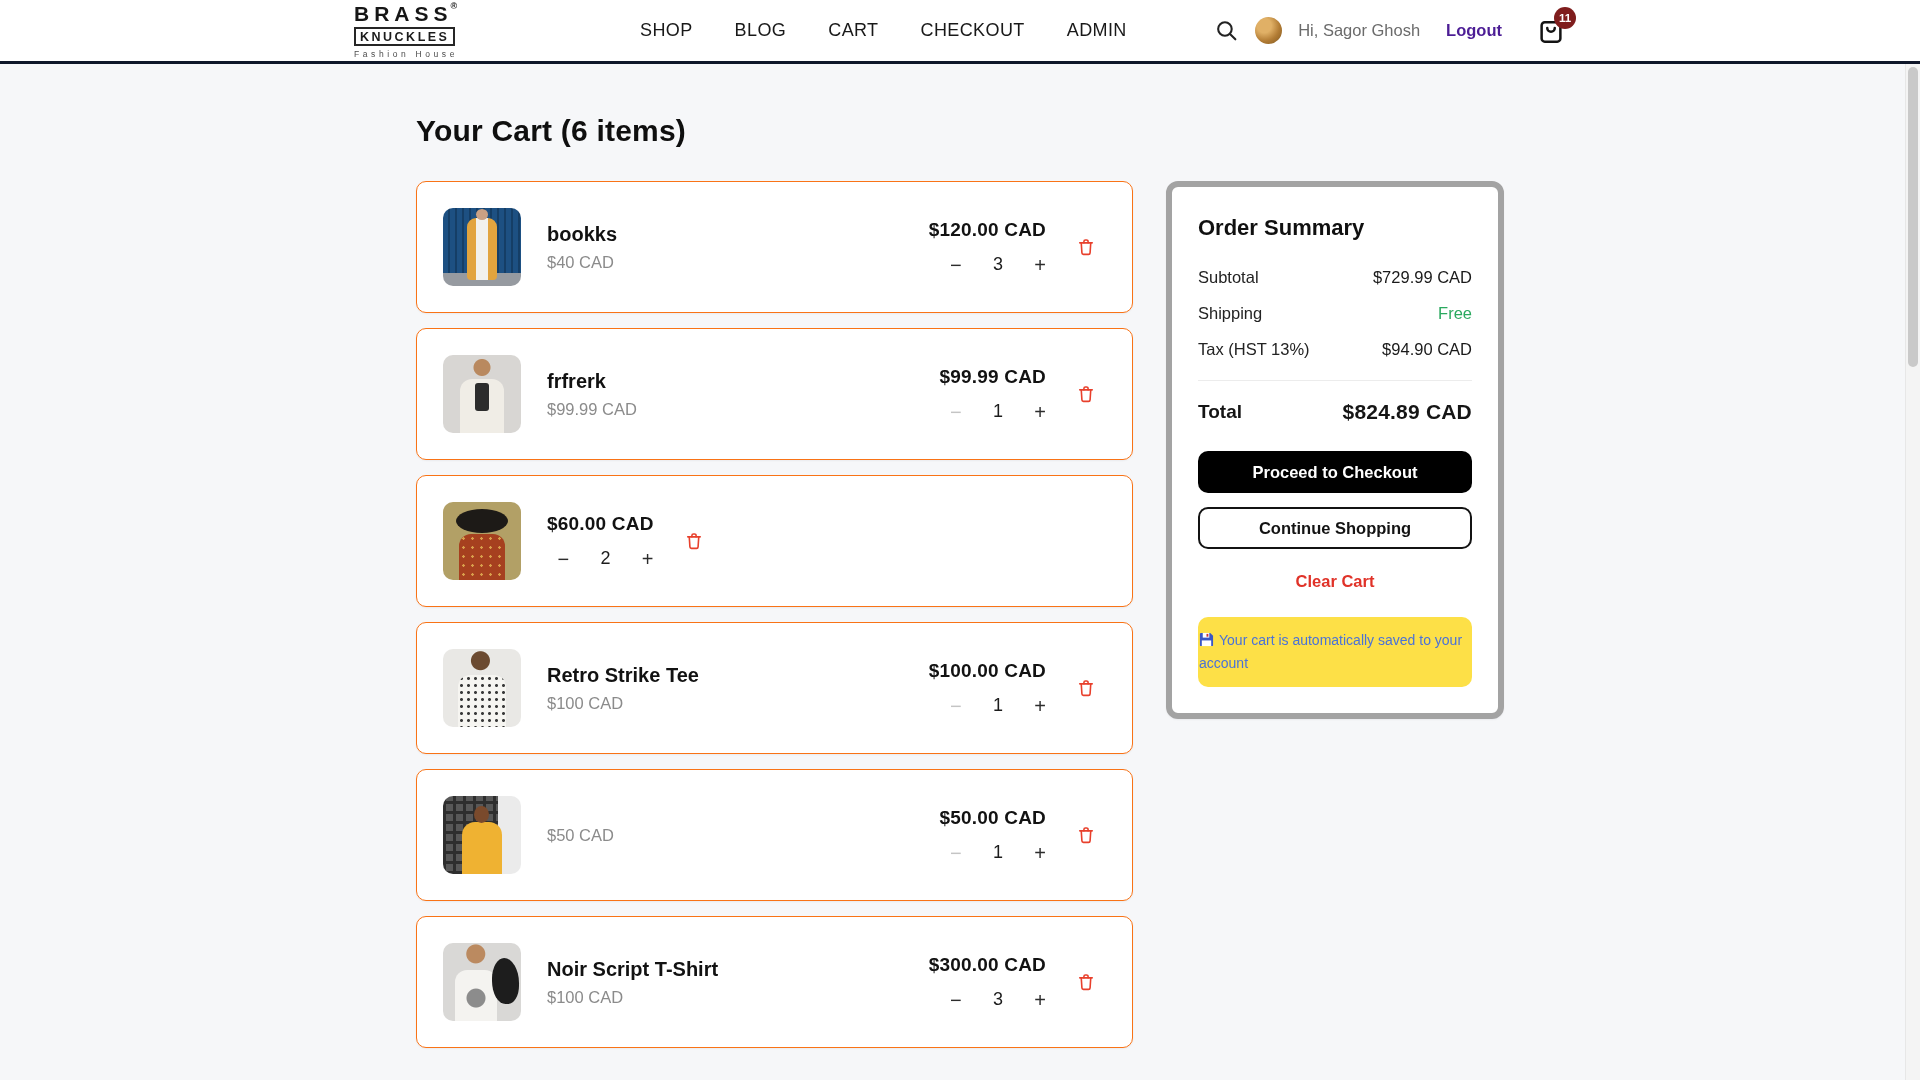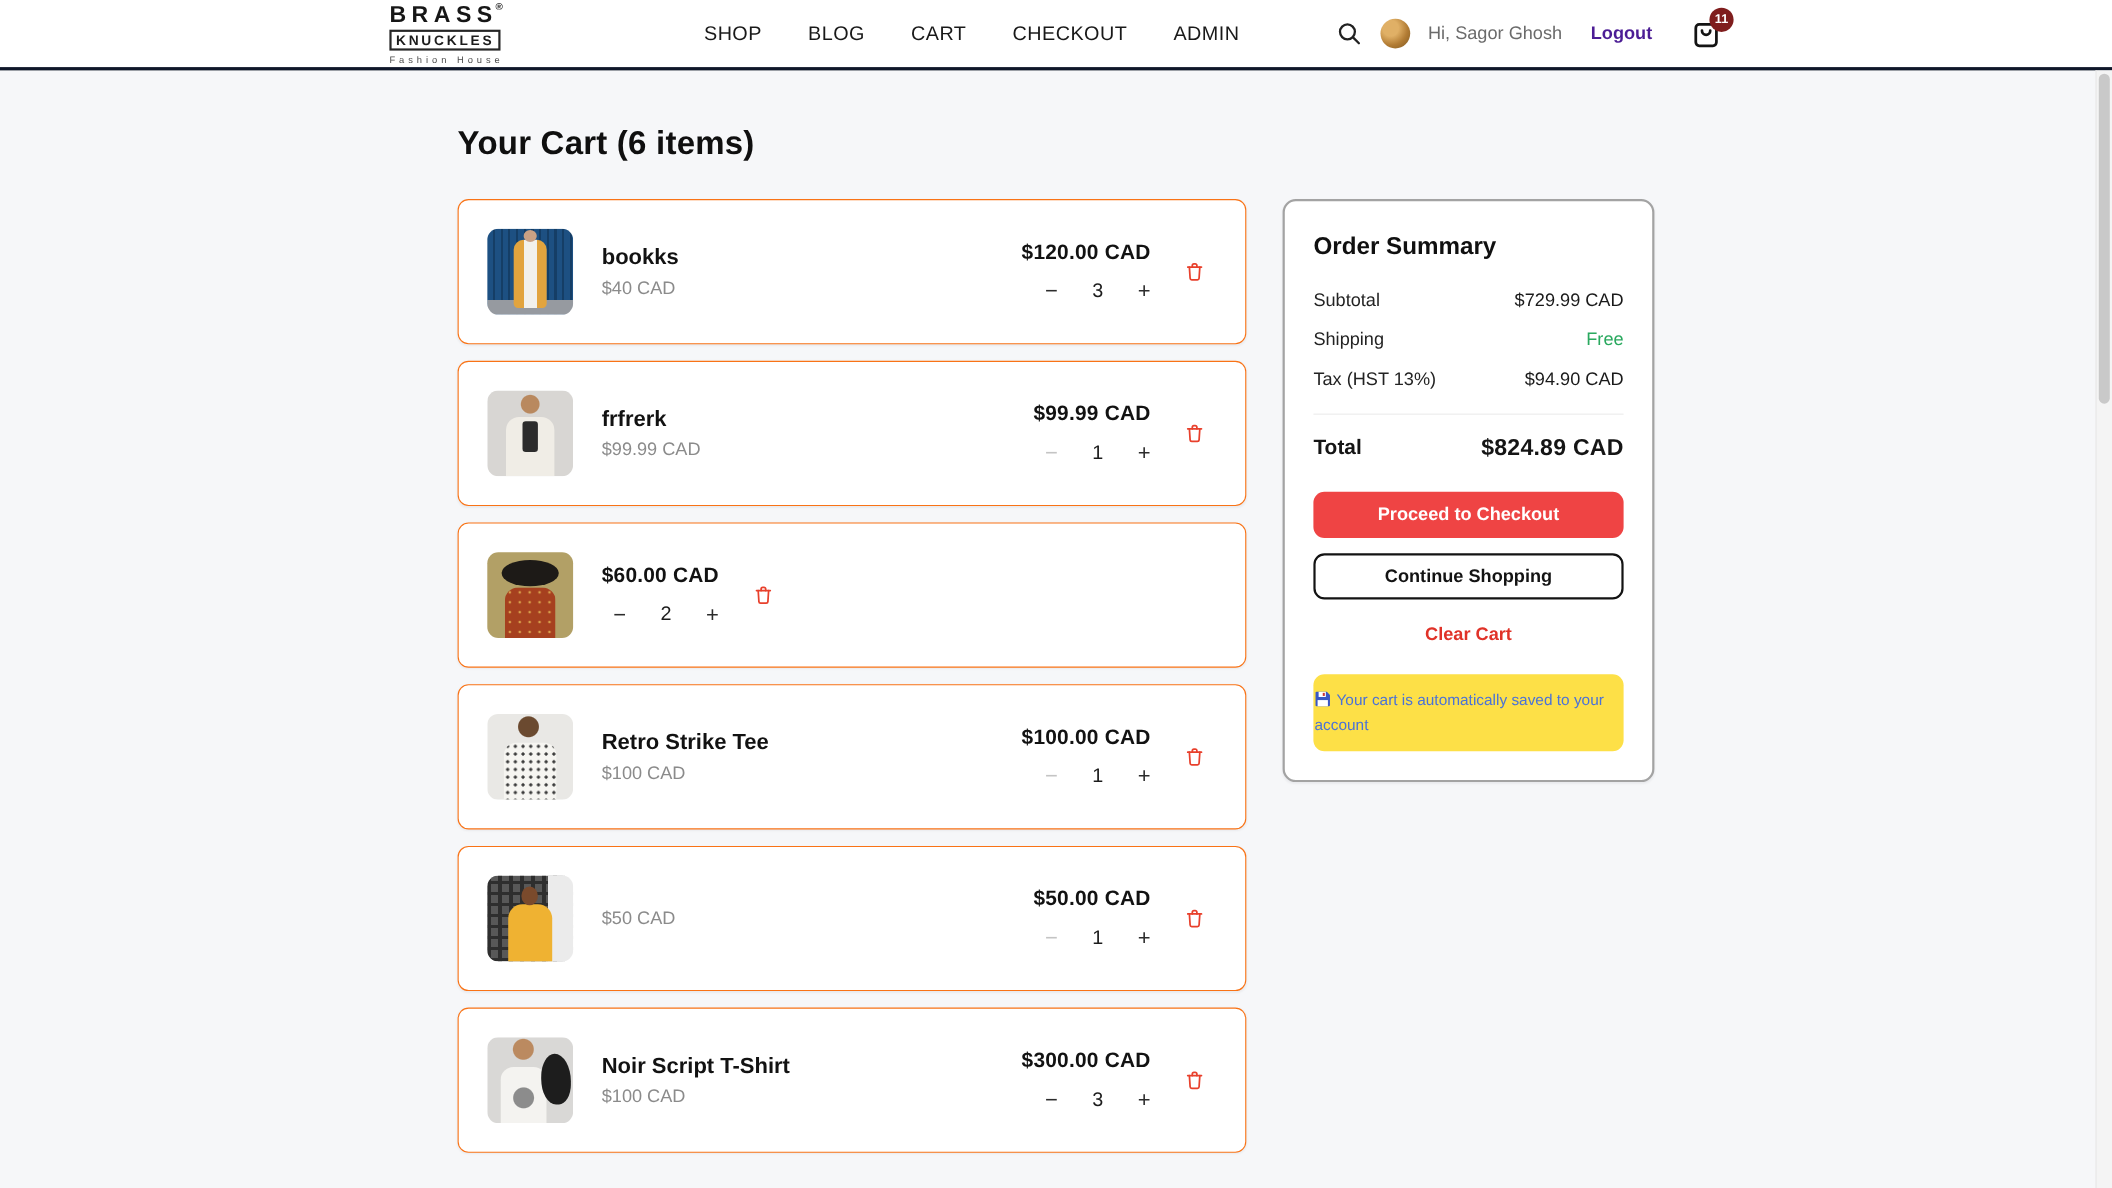--- a/index.html
+++ b/index.html
@@ -89,33 +89,33 @@
   .price-qty { display:flex; flex-direction:column; align-items:flex-end; gap:13px; min-width:102px; }
   .item-total { font-size:19px; font-weight:700; color:#121212; letter-spacing:.2px; }
   .qty-row { display:flex; align-items:center; justify-content:space-between; width:96px; }
   .qty-btn { background:none; border:none; padding:0; cursor:pointer; font-family:inherit;
     font-size:20px; line-height:1; color:#2c2c2c; }
   .qty-btn.disabled { color:#c4c4c4; }
   .qty-val { font-size:18px; color:#1c1c1c; }
   .trash-btn { background:none; border:none; padding:0; cursor:pointer; display:flex; }
 
   
-  .summary { width:338px; background:#fff; border:2px solid #a3a3a3; border-radius:12px;
+  .summary { width:338px; background:#fff; border:6px solid #a3a3a3; border-radius:12px;
     padding:28px 26px 26px; box-shadow:0 1px 2px rgba(16,24,40,.05); }
   .summary-title { font-size:22px; font-weight:700; margin:0 0 27px; color:#101010; }
   .sum-row { display:flex; justify-content:space-between; font-size:16.5px; color:#232323; margin-bottom:17px; }
   .sum-val { color:#1a1a1a; }
   .sum-val.green { color:#2aa95f; }
   .sum-divider { border:none; border-top:1px solid #ececec; margin:21px 0 19px; }
   .total-row { display:flex; justify-content:space-between; align-items:center; margin-bottom:27px; }
   .total-label { font-size:19px; font-weight:700; }
   .total-val { font-size:21px; font-weight:700; letter-spacing:.2px; }
   .btn { display:block; width:100%; height:42px; border-radius:10px; font-size:16.5px; font-weight:700;
     font-family:inherit; cursor:pointer; }
-  .btn-primary { background:#ef4444; color:#fff; border:none; margin-bottom:14px; }
+  .btn-primary { background:#000000; color:#fff; border:none; margin-bottom:14px; }
   .btn-outline { background:#fff; color:#131313; border:2px solid #131313; }
   .clear-link { display:block; margin:22px auto 25px; background:none; border:none; cursor:pointer;
     color:#e03228; font-size:16.5px; font-weight:600; font-family:inherit; }
   .note-box { background:#fde047; border-radius:10px; padding:13px 1px; font-size:14px;
     color:#4a72d8; line-height:1.5; }
   .note-icon { display:inline-block; vertical-align:-2px; margin-right:5px; }
 
   
   .scrollbar { position:absolute; right:0; top:64px; width:15px; height:1016px;
     background:#f4f4f4; border-left:1px solid #e7e7e7; }

